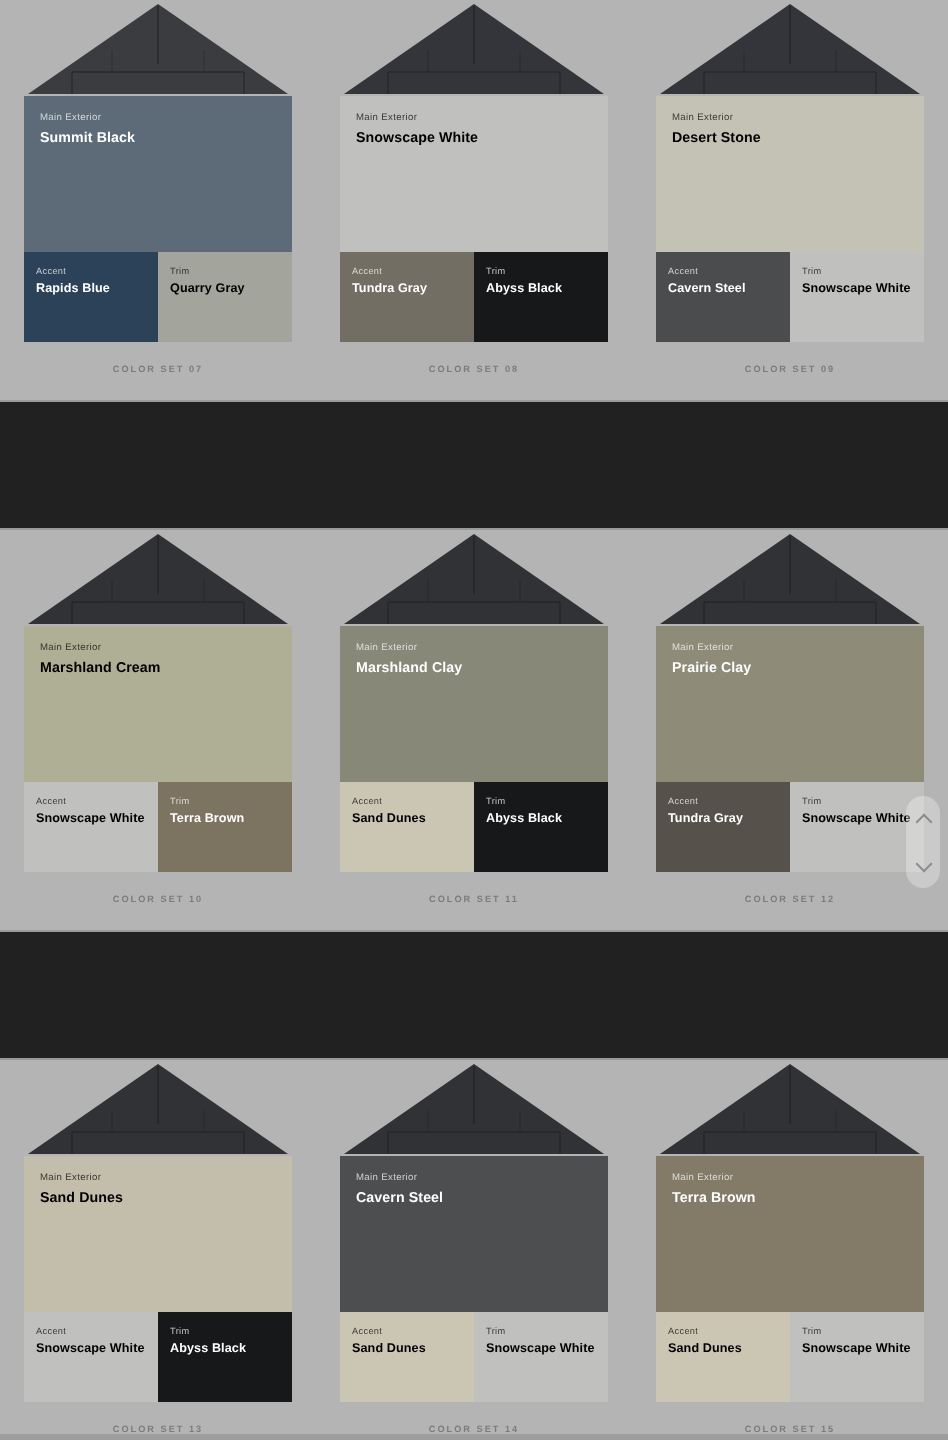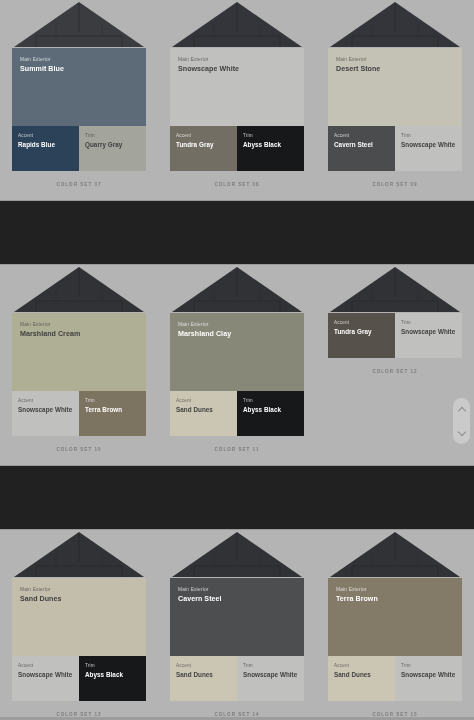--- a/index.html
+++ b/index.html
@@ -110,21 +110,21 @@
     font-size: 4.6px;
     font-weight: bold;
     letter-spacing: 1px;
     color: #7c7c7c;
     margin-top: 11px;
     text-transform: uppercase;
   }
 
   
   .on-dark  { color: #ffffff; }
-  .on-light { color: #404040; }
+  .on-light { color: #000000; }
 
   
   .scroll-pill {
     position: absolute;
     right: 4px;
     top: 398px;
     width: 17px;
     height: 46px;
     border-radius: 9px;
     background: rgba(255,255,255,0.30);
@@ -174,21 +174,21 @@
                 <line x1="67" y1="3" x2="67" y2="32" stroke="#1f2022" stroke-width="1" opacity="0.55"></line>
                 <line x1="24" y1="36" x2="110" y2="36" stroke="#1f2022" stroke-width="1" opacity="0.45"></line>
                 <line x1="24" y1="36" x2="24" y2="47" stroke="#1f2022" stroke-width="1" opacity="0.45"></line>
                 <line x1="110" y1="36" x2="110" y2="47" stroke="#1f2022" stroke-width="1" opacity="0.45"></line>
                 <line x1="44" y1="25" x2="44" y2="36" stroke="#1f2022" stroke-width="0.8" opacity="0.30"></line>
                 <line x1="90" y1="25" x2="90" y2="36" stroke="#1f2022" stroke-width="0.8" opacity="0.30"></line>
               </svg>
             </div>
             <div class="body-block on-dark" style="background:#5c6b77">
               <div class="lbl">Main Exterior</div>
-              <div class="val">Summit Blue</div>
+              <div class="val">Summit Black</div>
             </div>
             <div class="swatch-row">
               <div class="swatch accent on-dark" style="background:#2b4259">
                 <div class="lbl">Accent</div>
                 <div class="val">Rapids Blue</div>
               </div>
               <div class="swatch trim on-light" style="background:#a3a49c">
                 <div class="lbl">Trim</div>
                 <div class="val">Quarry Gray</div>
               </div>
@@ -329,20 +329,24 @@
               <svg viewBox="0 0 134 48" preserveAspectRatio="none">
                 <polygon points="67,2 132,47 2,47" fill="#313235"></polygon>
                 <line x1="67" y1="2" x2="67" y2="47" stroke="#23242700" stroke-width="0"></line>
                 <line x1="67" y1="3" x2="67" y2="32" stroke="#1f2022" stroke-width="1" opacity="0.55"></line>
                 <line x1="24" y1="36" x2="110" y2="36" stroke="#1f2022" stroke-width="1" opacity="0.45"></line>
                 <line x1="24" y1="36" x2="24" y2="47" stroke="#1f2022" stroke-width="1" opacity="0.45"></line>
                 <line x1="110" y1="36" x2="110" y2="47" stroke="#1f2022" stroke-width="1" opacity="0.45"></line>
                 <line x1="44" y1="25" x2="44" y2="36" stroke="#1f2022" stroke-width="0.8" opacity="0.30"></line>
                 <line x1="90" y1="25" x2="90" y2="36" stroke="#1f2022" stroke-width="0.8" opacity="0.30"></line>
               </svg>
+            </div>
+            <div class="body-block on-dark" style="background:#8e8c78">
+              <div class="lbl">Main Exterior</div>
+              <div class="val">Prairie Clay</div>
             </div>
             <div class="swatch-row">
               <div class="swatch accent on-dark" style="background:#56514a">
                 <div class="lbl">Accent</div>
                 <div class="val">Tundra Gray</div>
               </div>
               <div class="swatch trim on-light" style="background:#c0c0bf">
                 <div class="lbl">Trim</div>
                 <div class="val">Snowscape White</div>
               </div>

